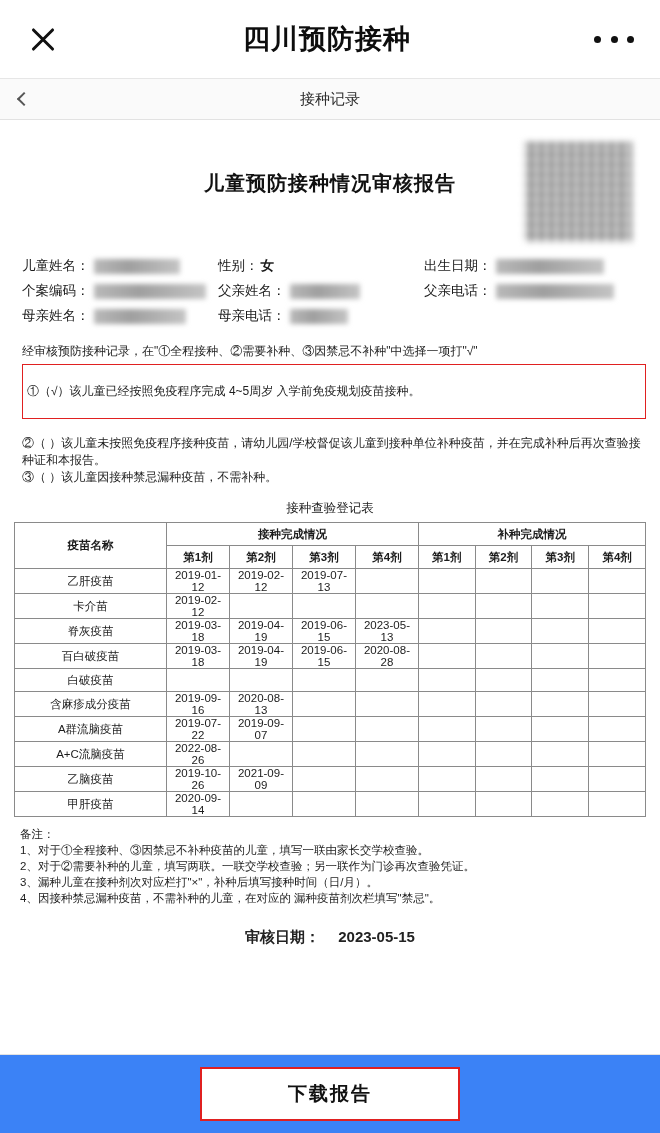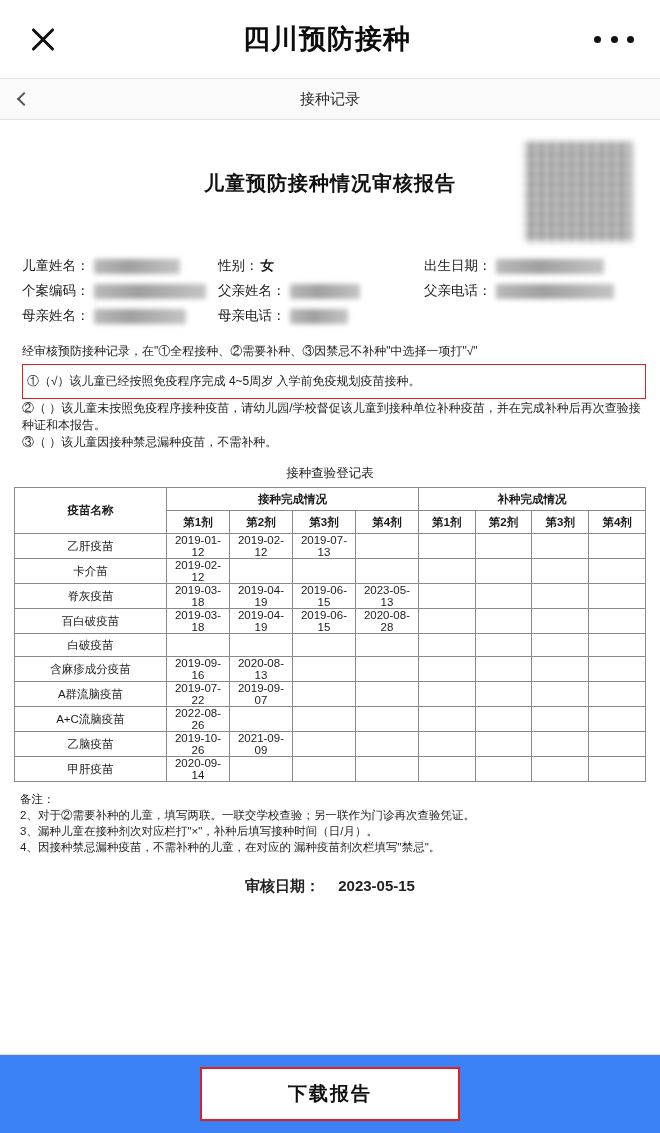--- a/index.html
+++ b/index.html
@@ -186,23 +186,23 @@
   .statement {
     margin-top: 16px;
     padding-left: 8px;
     font-size: 12px;
     line-height: 17px;
     color: #1d1d1d;
   }
   .statement .lead { margin-bottom: 4px; }
   .opt-boxed {
     border: 1.5px solid #e02020;
-    padding: 8px 4px;
+    padding: 18px 4px;
     display: block;
-    margin: 2px 0 1px 0;
+    margin: 2px 0 16px 0;
   }
   .opt { display: block; }
 
   
   .table-title {
     text-align: center;
     font-size: 12.5px;
     font-weight: normal;
     margin: 14px 0 5px 0;
   }
@@ -471,20 +471,21 @@
           <td></td>
           <td></td>
           <td></td>
           <td></td>
         </tr>
       </tbody>
     </table>
 
     <div class="notes">
       <div>备注：</div>
+      <div>1、对于①全程接种、③因禁忌不补种疫苗的儿童，填写一联由家长交学校查验。</div>
       <div>2、对于②需要补种的儿童，填写两联。一联交学校查验；另一联作为门诊再次查验凭证。</div>
       <div>3、漏种儿童在接种剂次对应栏打"×"，补种后填写接种时间（日/月）。</div>
       <div>4、因接种禁忌漏种疫苗，不需补种的儿童，在对应的 漏种疫苗剂次栏填写"禁忌"。</div>
     </div>
 
     <div class="audit-date">
       <span>审核日期：</span>
       <span class="d">2023-05-15</span>
     </div>
 

